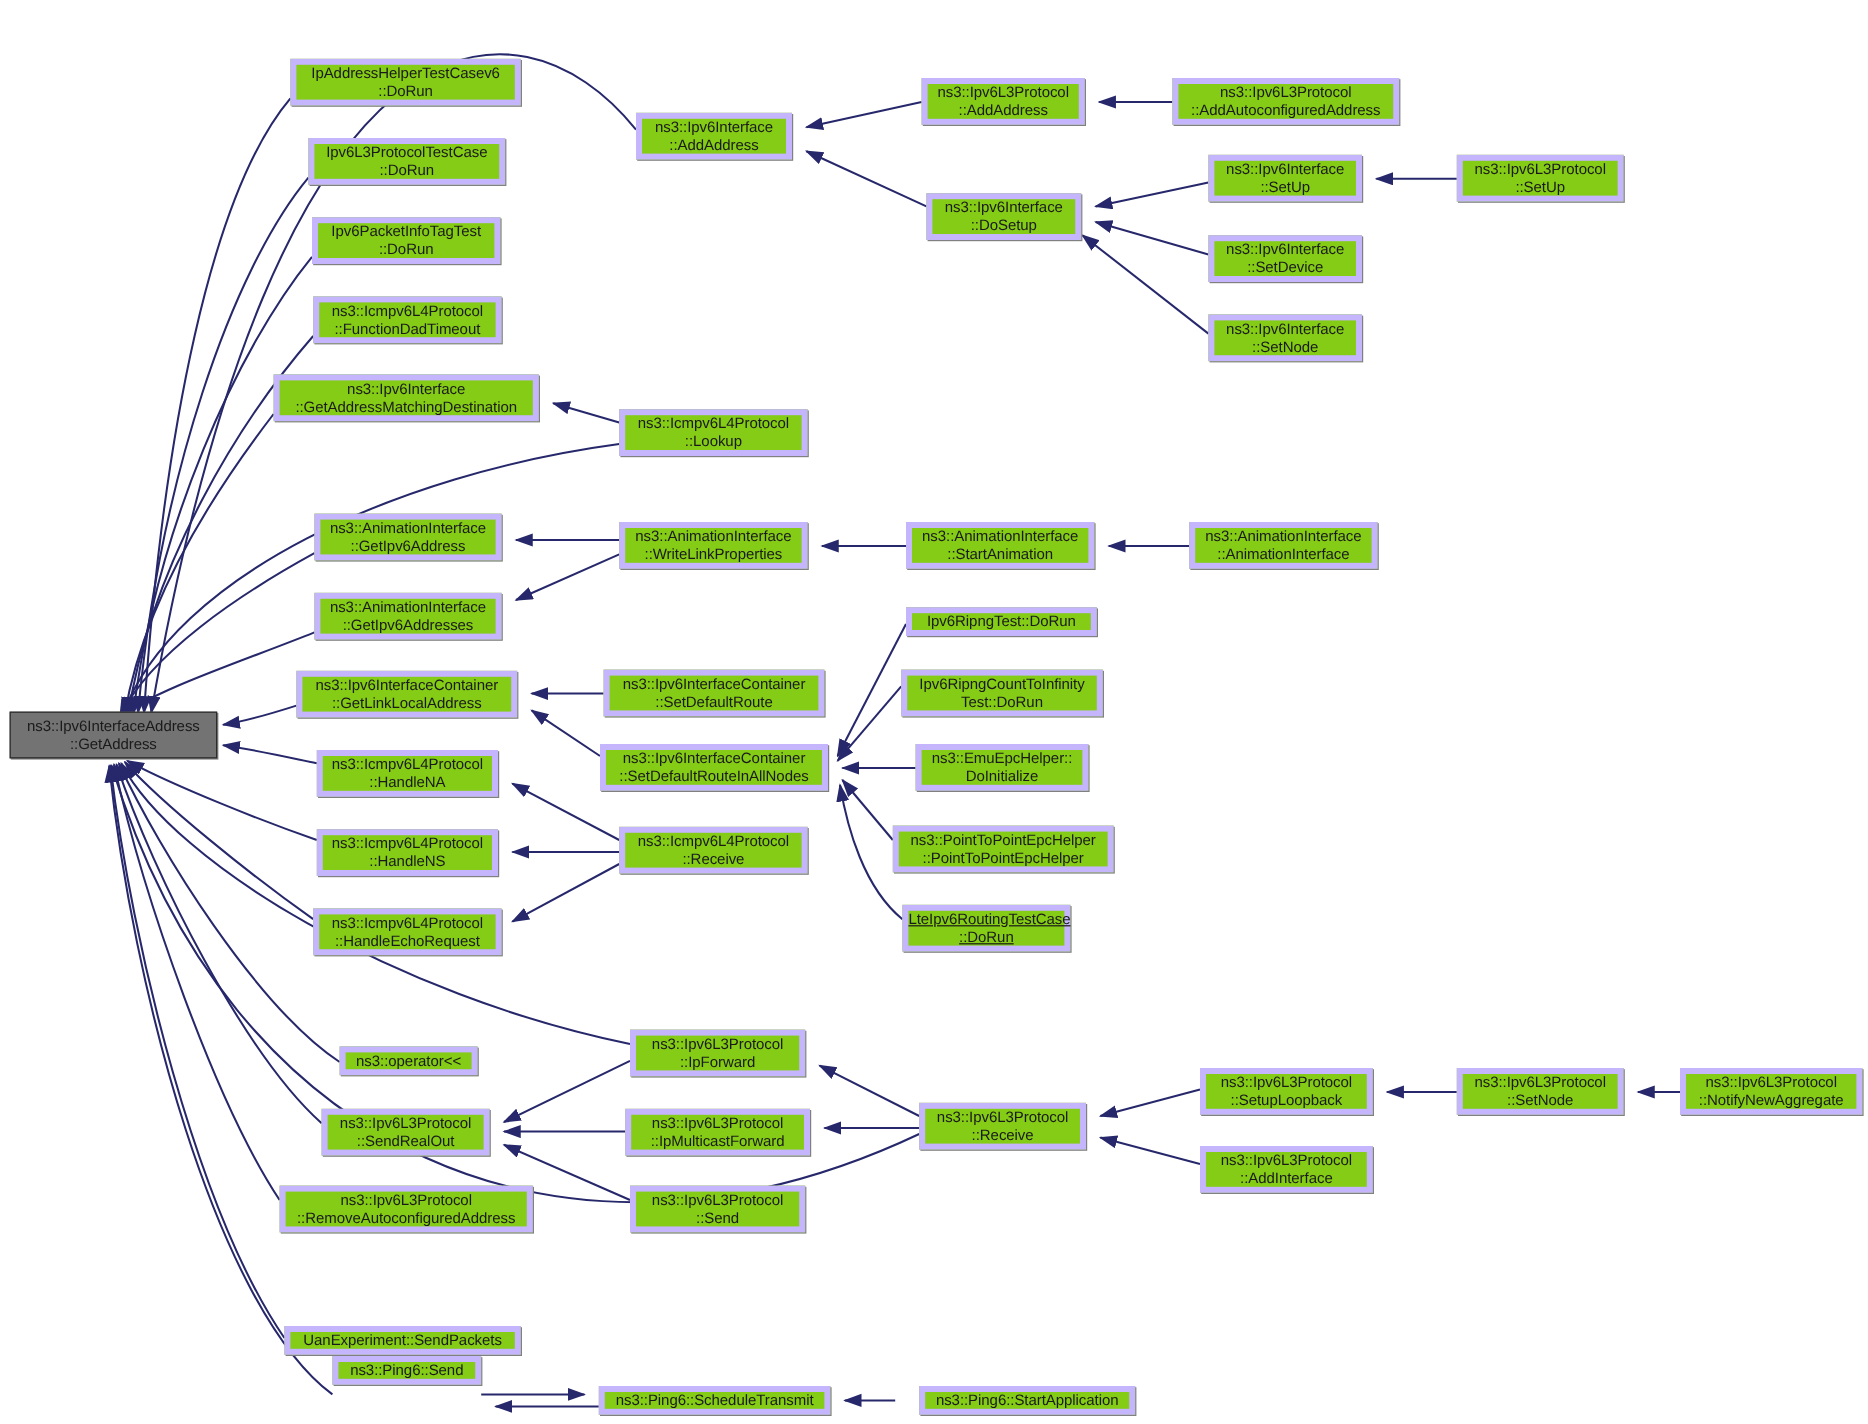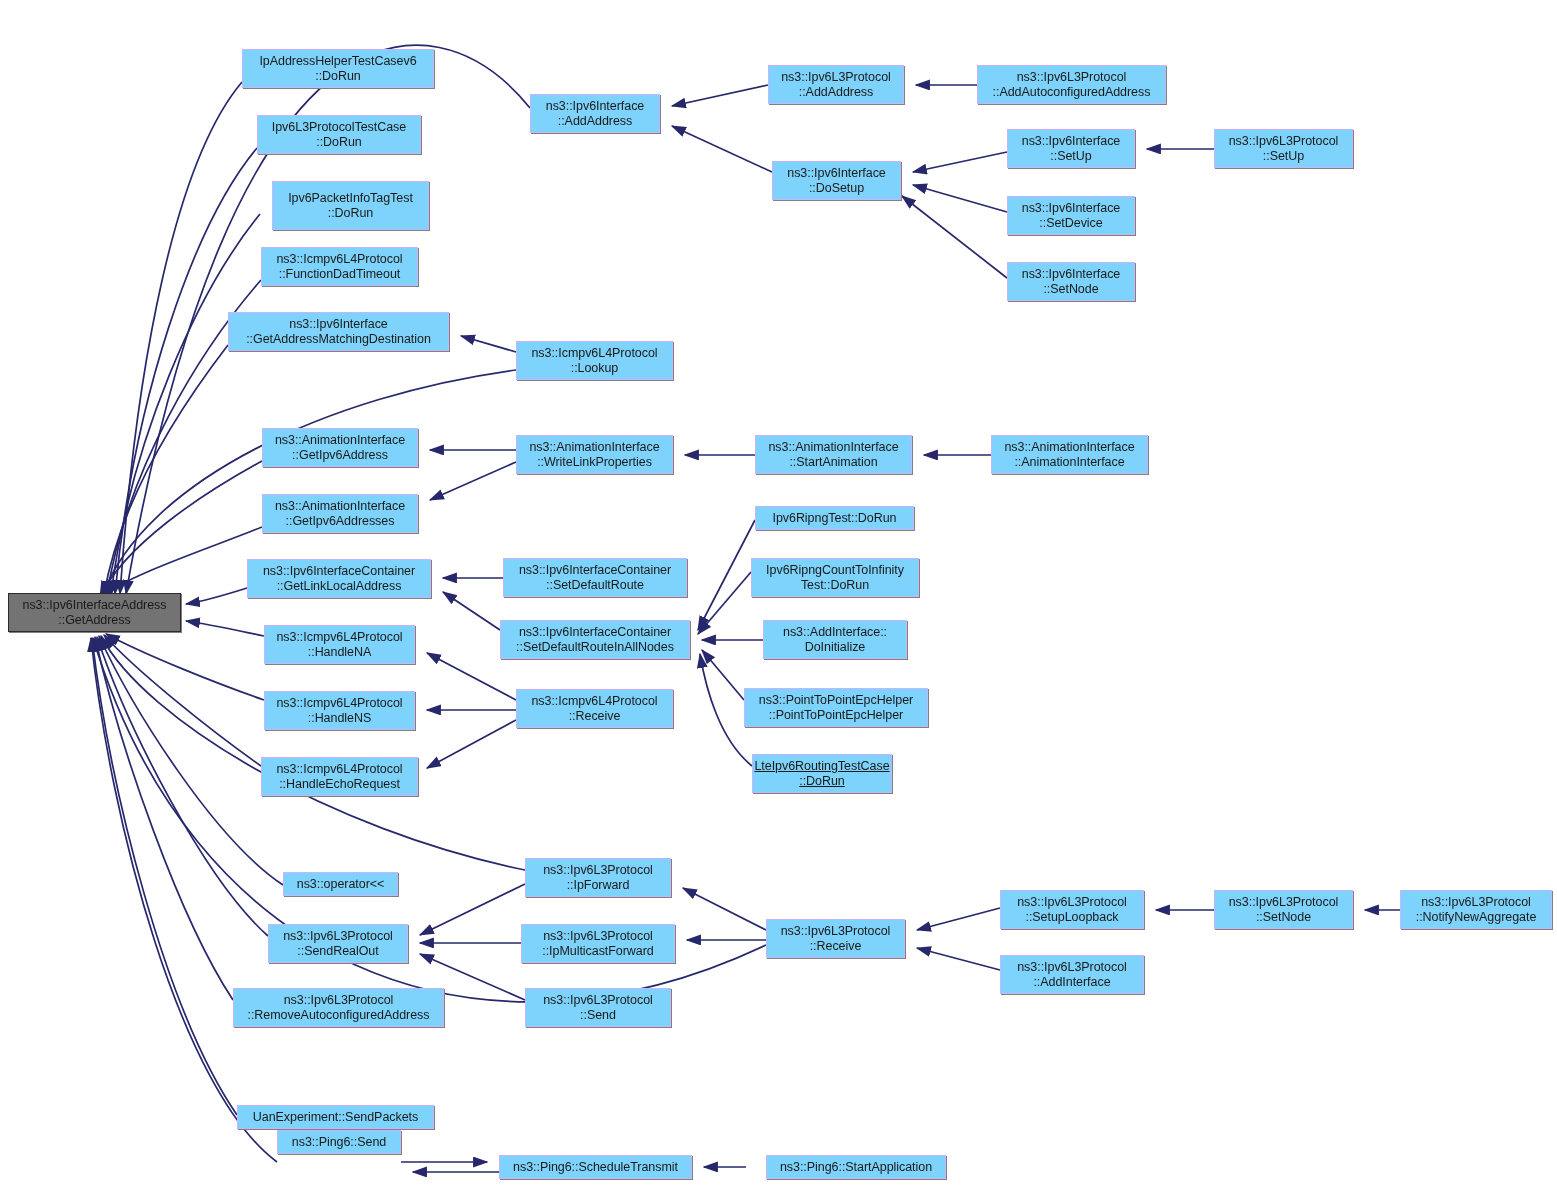--- a/index.html
+++ b/index.html
@@ -2,22 +2,22 @@
 <html><head>
 <meta charset="utf-8">
 <style>
   html,body{margin:0;padding:0;background:#ffffff;}
   body{font-family:"Liberation Sans", sans-serif;}
   #canvas{position:relative;width:1557px;height:1187px;background:#ffffff;overflow:hidden;}
   #edges{position:absolute;left:0;top:0;width:1557px;height:1187px;}
   .node{
     position:absolute;
     box-sizing:border-box;
-    border:1px solid #c4b5fd;
-    background:#7dd3fc;
+    border:5px solid #c4b5fd;
+    background:#84cc16;
     color:#1a1a1a;
     font-size:12.5px;
     line-height:14.5px;
     text-align:center;
     display:flex;
     align-items:center;
     justify-content:center;
     white-space:pre-line;
     letter-spacing:-0.05px;
     box-shadow:1px 1px 0 0 #808080;
@@ -95,21 +95,21 @@
         <path d="M 746,1167 L 704,1167" marker-end="url(#arw)"></path>
       </g>
   </svg>
   <div id="node-layer">
       <div class="node root" style="left: 8px; top: 593px; width: 173px; height: 39px;"><span>ns3::Ipv6InterfaceAddress
 ::GetAddress</span></div>
       <div class="node" style="left: 242px; top: 49px; width: 192px; height: 39px;"><span>IpAddressHelperTestCasev6
 ::DoRun</span></div>
       <div class="node" style="left: 257px; top: 115px; width: 164px; height: 39px;"><span>Ipv6L3ProtocolTestCase
 ::DoRun</span></div>
-      <div class="node" style="left: 272px; top: 181px; width: 157px; height: 49px;"><span>Ipv6PacketInfoTagTest
+      <div class="node" style="left: 260px; top: 181px; width: 157px; height: 39px;"><span>Ipv6PacketInfoTagTest
 ::DoRun</span></div>
       <div class="node" style="left: 261px; top: 247px; width: 157px; height: 39px;"><span>ns3::Icmpv6L4Protocol
 ::FunctionDadTimeout</span></div>
       <div class="node" style="left: 228px; top: 312px; width: 221px; height: 39px;"><span>ns3::Ipv6Interface
 ::GetAddressMatchingDestination</span></div>
       <div class="node" style="left: 262px; top: 428px; width: 156px; height: 39px;"><span>ns3::AnimationInterface
 ::GetIpv6Address</span></div>
       <div class="node" style="left: 262px; top: 494px; width: 156px; height: 39px;"><span>ns3::AnimationInterface
 ::GetIpv6Addresses</span></div>
       <div class="node" style="left: 247px; top: 559px; width: 184px; height: 39px;"><span>ns3::Ipv6InterfaceContainer
@@ -148,21 +148,21 @@
       <div class="node" style="left: 499px; top: 1155px; width: 193px; height: 24px;"><span>ns3::Ping6::ScheduleTransmit</span></div>
       <div class="node" style="left: 768px; top: 65px; width: 136px; height: 39px;"><span>ns3::Ipv6L3Protocol
 ::AddAddress</span></div>
       <div class="node" style="left: 772px; top: 161px; width: 129px; height: 39px;"><span>ns3::Ipv6Interface
 ::DoSetup</span></div>
       <div class="node" style="left: 755px; top: 435px; width: 157px; height: 39px;"><span>ns3::AnimationInterface
 ::StartAnimation</span></div>
       <div class="node" style="left: 755px; top: 506px; width: 159px; height: 24px;"><span>Ipv6RipngTest::DoRun</span></div>
       <div class="node" style="left: 751px; top: 558px; width: 168px; height: 39px;"><span>Ipv6RipngCountToInfinity
 Test::DoRun</span></div>
-      <div class="node" style="left: 763px; top: 620px; width: 144px; height: 39px;"><span>ns3::AddInterface::
+      <div class="node" style="left: 763px; top: 620px; width: 144px; height: 39px;"><span>ns3::EmuEpcHelper::
 DoInitialize</span></div>
       <div class="node" style="left: 744px; top: 688px; width: 184px; height: 39px;"><span>ns3::PointToPointEpcHelper
 ::PointToPointEpcHelper</span></div>
       <div class="node" style="left: 752px; top: 754px; width: 140px; height: 39px; text-decoration: underline;"><span>LteIpv6RoutingTestCase
 ::DoRun</span></div>
       <div class="node" style="left: 766px; top: 919px; width: 139px; height: 39px;"><span>ns3::Ipv6L3Protocol
 ::Receive</span></div>
       <div class="node" style="left: 746px; top: 1155px; width: 180px; height: 24px; margin-left: 20px;"><span>ns3::Ping6::StartApplication</span></div>
       <div class="node" style="left: 977px; top: 65px; width: 189px; height: 39px;"><span>ns3::Ipv6L3Protocol
 ::AddAutoconfiguredAddress</span></div>

